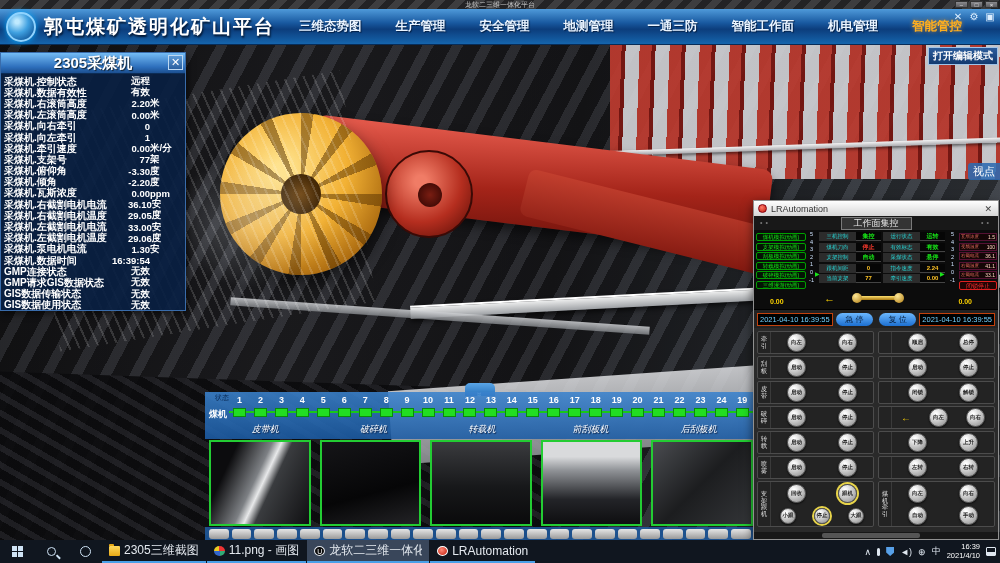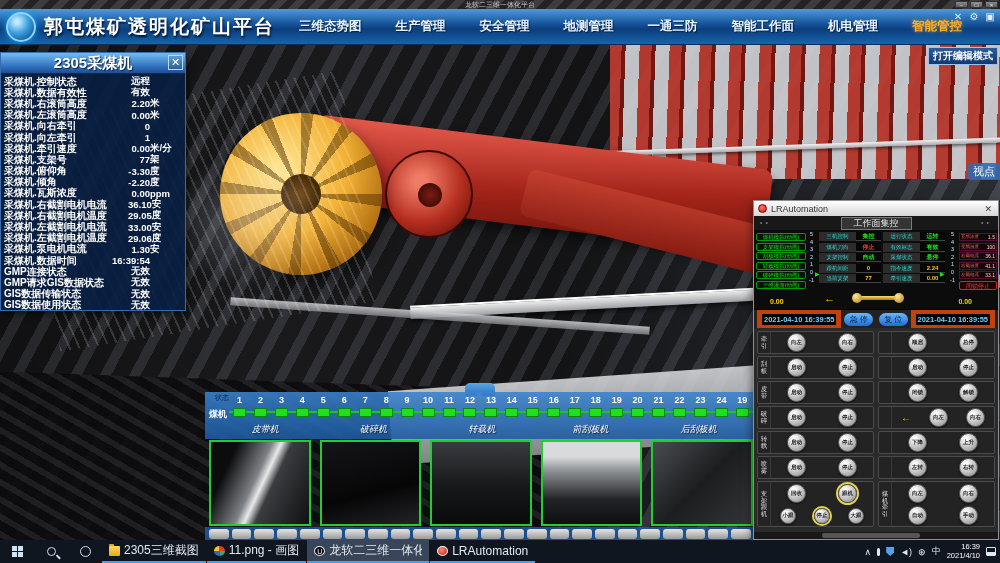--- a/index.html
+++ b/index.html
@@ -140,21 +140,21 @@
   .yarrow { position:absolute; left:70px; bottom:4px; color:#ffd400; font-size:11px; line-height:10px; }
   .dumbbell { position:absolute; left:98px; bottom:4px; width:52px; height:10px; }
   .dumbbell .bar { position:absolute; left:4px; top:3px; width:44px; height:4px;
     background:linear-gradient(#ffe070,#a87810); border-radius:2px; }
   .dumbbell .end { position:absolute; top:0; width:10px; height:10px; border-radius:50%;
     background:radial-gradient(circle at 35% 30%,#ffe896,#b07c12); }
   .dumbbell .end.a { left:0; } .dumbbell .end.b { right:0; }
 
   .lr-tsrow { height:18px; display:flex; align-items:center; gap:3px; padding:0 3px;
     background:#222; flex:0 0 auto; }
-  .tsbox { background:#000; border:5px solid #c2410c; color:#6fd0ff; font-size:7.5px; font-weight:bold;
+  .tsbox { background:#000; border:1px solid #c2410c; color:#6fd0ff; font-size:7.5px; font-weight:normal;
     padding:1px 2px; white-space:nowrap; }
   .pill { background:linear-gradient(#6cb8ff,#1c6fd0); border-radius:7px; color:#041c3a;
     font-size:8px; font-weight:normal; padding:1px 0; width:46px; text-align:center; cursor:pointer; }
   .tspacer { flex:1; }
 
   .lr-groups { flex:1; display:flex; gap:4px; padding:3px; background:#2a2a2a; overflow:hidden; }
   .gcol { flex:1; display:flex; flex-direction:column; }
   .lr-group { display:flex; background:#232323; border:1px solid #4c4c4c; border-radius:2px;
     margin-bottom:2px; height:24px; align-items:stretch; position:relative; }
   .lr-group.tall { height:48px; }

